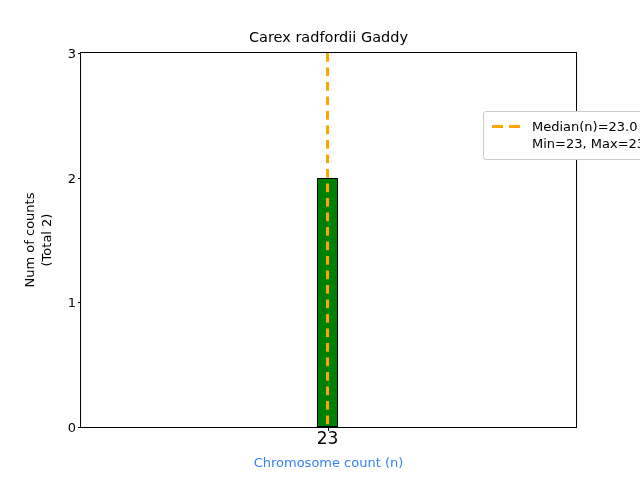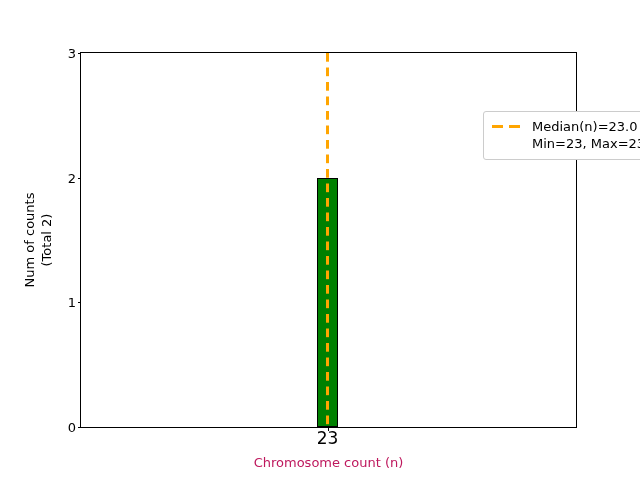--- a/index.html
+++ b/index.html
@@ -134,21 +134,21 @@
 
   
   #xlabel {
     position: absolute;
     left: 80px;
     top: 455px;
     width: 497px;
     text-align: center;
     font-size: 13px;
     line-height: 15px;
-    color: #be185d;
+    color: #3b82f6;
     white-space: nowrap;
   }
   #ylabel {
     position: absolute;
     left: 0px;
     top: 52px;
     width: 376px;
     height: 36px;
     transform: rotate(-90deg);
     transform-origin: 0 0;
@@ -199,20 +199,21 @@
     color: #000000;
     white-space: nowrap;
   }
   #legend-text span { display: block; }
 </style>
 </head>
 <body>
 
 <div id="figure">
 
+  <div id="chart-title">Carex radfordii Gaddy</div>
 
   <div id="plot-area">
 
     <div class="ytick-wrap" style="top:100%;">
       <span class="ytick"></span>
       <span class="ytick-label">0</span>
     </div>
     <div class="ytick-wrap" style="top:66.6667%;">
       <span class="ytick"></span>
       <span class="ytick-label">1</span>

